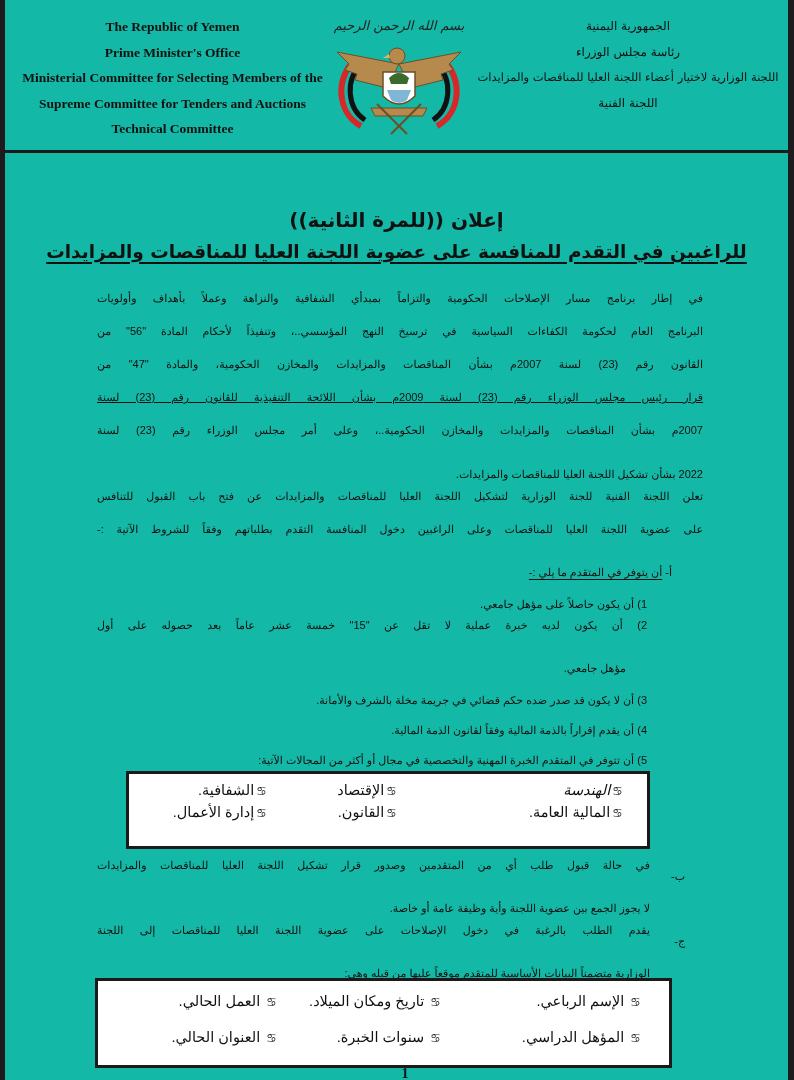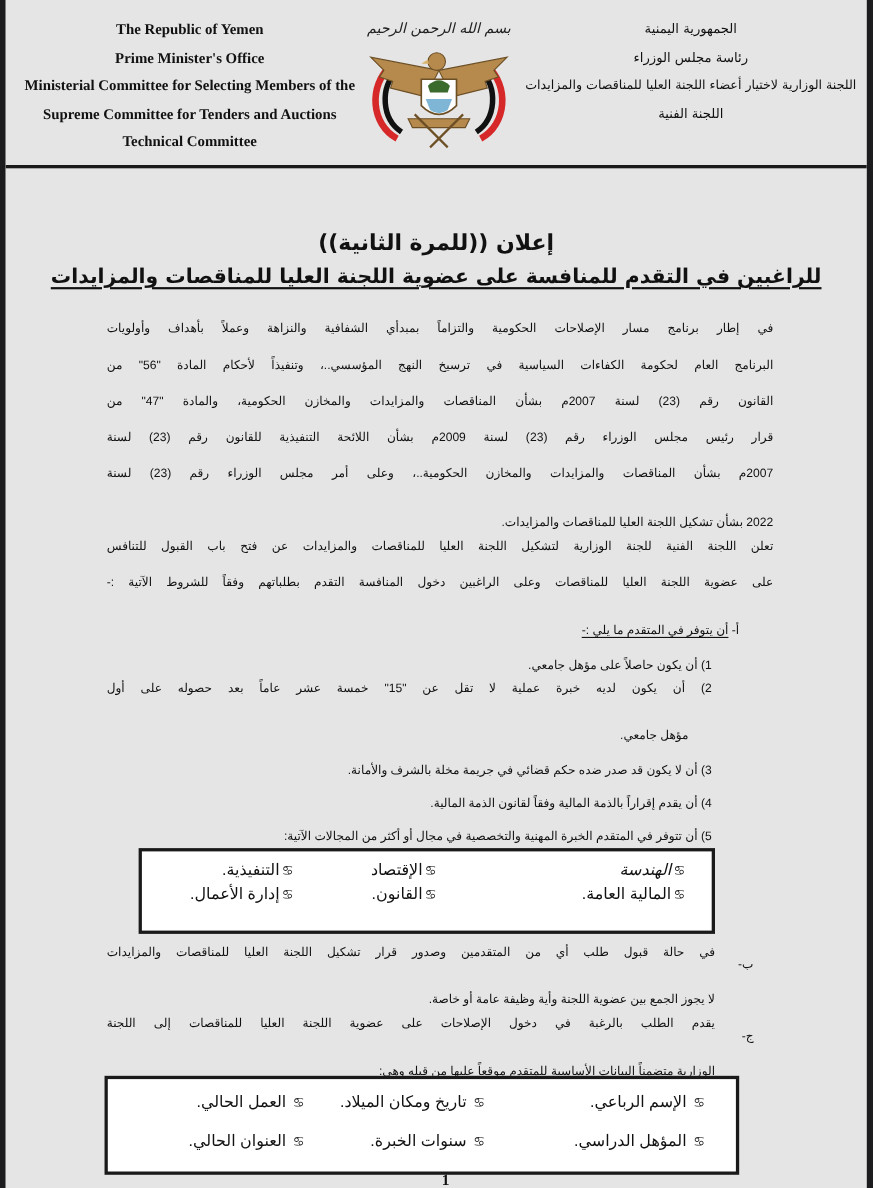--- a/index.html
+++ b/index.html
@@ -4,21 +4,21 @@
 <style>
   html, body { margin:0; padding:0; }
   body {
     width:794px; height:1080px; overflow:hidden; position:relative;
     background:#1c1c1e;
     font-family:"DejaVu Sans", sans-serif;
     color:#111;
   }
   .page {
     position:absolute; left:5px; top:0; width:783px; height:1080px;
-    background:#e5e5e5; overflow:hidden;
+    background:#14b8a6; overflow:hidden;
   }
   
   .hdr-en {
     position:absolute; left:0; top:14px; width:335px;
     font-family:"Liberation Serif", serif; font-weight:bold;
     font-size:13.5px; line-height:25.5px; text-align:center; color:#111;
   }
   .hdr-en div { white-space:nowrap; }
   .hdr-ar {
     position:absolute; left:463px; top:14px; width:320px;
@@ -110,21 +110,21 @@
   </div>
 
   <div class="hdr-rule"></div>
 
   <div class="title1">إعلان ((للمرة الثانية))</div>
   <div class="title2"><span>للراغبين في التقدم للمنافسة على عضوية اللجنة العليا للمناقصات والمزايدات</span></div>
 
   <div class="line justify" style="left:92px; top:292px; width:606px;">في إطار برنامج مسار الإصلاحات الحكومية والتزاماً بمبدأي الشفافية والنزاهة وعملاً بأهداف وأولويات</div>
   <div class="line justify" style="left:92px; top:325px; width:606px;">البرنامج العام لحكومة الكفاءات السياسية في ترسيخ النهج المؤسسي..، وتنفيذاً لأحكام المادة "56" من</div>
   <div class="line justify" style="left:92px; top:358px; width:606px;">القانون رقم (23) لسنة 2007م بشأن المناقصات والمزايدات والمخازن الحكومية، والمادة "47" من</div>
-  <div class="line justify" style="left:92px; top:391px; width:606px;">قرار رئيس مجلس الوزراء رقم (23) لسنة 2009م بشأن اللائحة التنفيذية للقانون رقم (23) لسنة</div>
+  <div class="line justify" style="left:92px; top:391px; width:606px;text-decoration:underline;">قرار رئيس مجلس الوزراء رقم (23) لسنة 2009م بشأن اللائحة التنفيذية للقانون رقم (23) لسنة</div>
   <div class="line justify" style="left:92px; top:424px; width:606px;">2007م بشأن المناقصات والمزايدات والمخازن الحكومية..، وعلى أمر مجلس الوزراء رقم (23) لسنة</div>
   <div class="line right" style="left:92px; top:457px; width:606px;">2022 بشأن تشكيل اللجنة العليا للمناقصات والمزايدات.</div>
 
   <div class="line justify" style="left:92px; top:490px; width:606px;">تعلن اللجنة الفنية للجنة الوزارية لتشكيل اللجنة العليا للمناقصات والمزايدات عن فتح باب القبول للتنافس</div>
   <div class="line justify" style="left:92px; top:523px; width:606px;">على عضوية اللجنة العليا للمناقصات وعلى الراغبين دخول المنافسة التقدم بطلباتهم وفقاً للشروط الآتية :-</div>
 
   <div class="line right" style="left:300px; top:555px; width:367px;">
     <span>أ-</span>
     <span class="u">أن يتوفر في المتقدم ما يلي :-</span>
   </div>
@@ -147,21 +147,21 @@
     <span>أن يقدم إقراراً بالذمة المالية وفقاً لقانون الذمة المالية.</span>
   </div>
   <div class="line right" style="left:92px; top:743px; width:550px;">
     <span>5)</span>
     <span>أن تتوفر في المتقدم الخبرة المهنية والتخصصية في مجال أو أكثر من المجالات الآتية:</span>
   </div>
 
   <div class="box" style="left:121px; top:771px; width:518px; height:72px;">
     <div class="cell" style="right:24px; top:8px;font-style:italic;"><span class="bullet">♋</span><span>الهندسة</span></div>
     <div class="cell" style="right:250px; top:8px;"><span class="bullet">♋</span><span>الإقتصاد</span></div>
-    <div class="cell" style="right:380px; top:8px;"><span class="bullet">♋</span><span>التنفيذية.</span></div>
+    <div class="cell" style="right:380px; top:8px;"><span class="bullet">♋</span><span>الشفافية.</span></div>
     <div class="cell" style="right:24px; top:30px;"><span class="bullet">♋</span><span>المالية العامة.</span></div>
     <div class="cell" style="right:250px; top:30px;"><span class="bullet">♋</span><span>القانون.</span></div>
     <div class="cell" style="right:380px; top:30px;"><span class="bullet">♋</span><span>إدارة الأعمال.</span></div>
   </div>
 
   <div class="line right" style="left:650px; top:859px; width:30px;">ب-</div>
   <div class="line justify" style="left:92px; top:859px; width:553px;">في حالة قبول طلب أي من المتقدمين وصدور قرار تشكيل اللجنة العليا للمناقصات والمزايدات</div>
   <div class="line right" style="left:92px; top:891px; width:553px;">لا يجوز الجمع بين عضوية اللجنة وأية وظيفة عامة أو خاصة.</div>
 
   <div class="line right" style="left:650px; top:924px; width:30px;">ج-</div>

